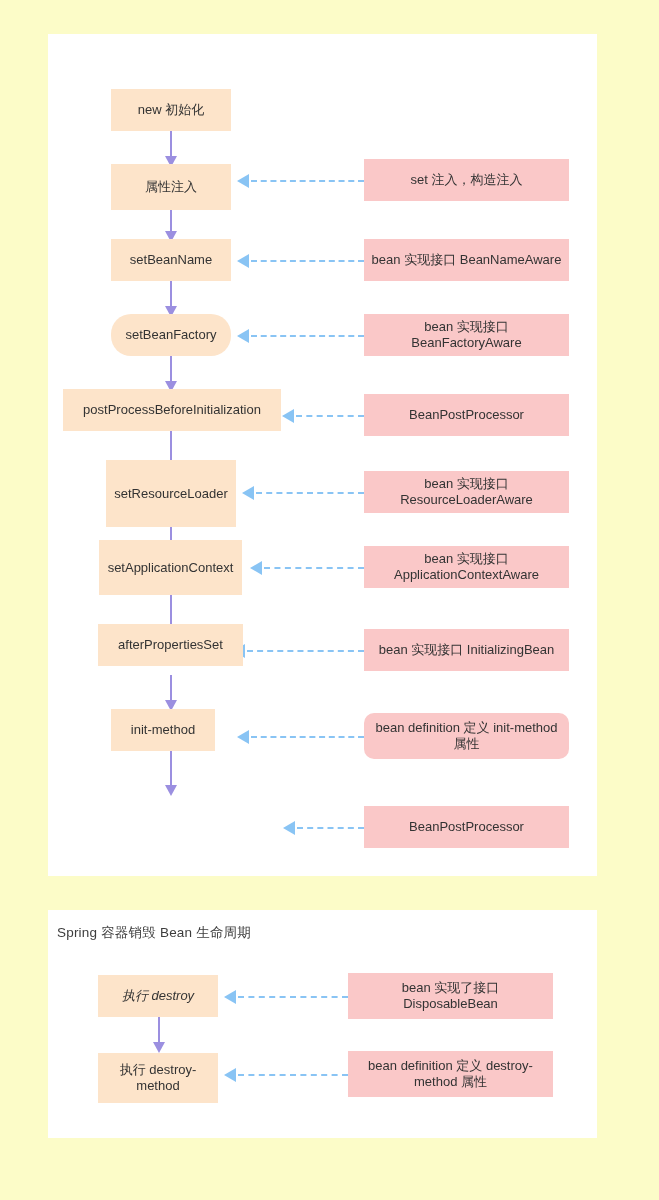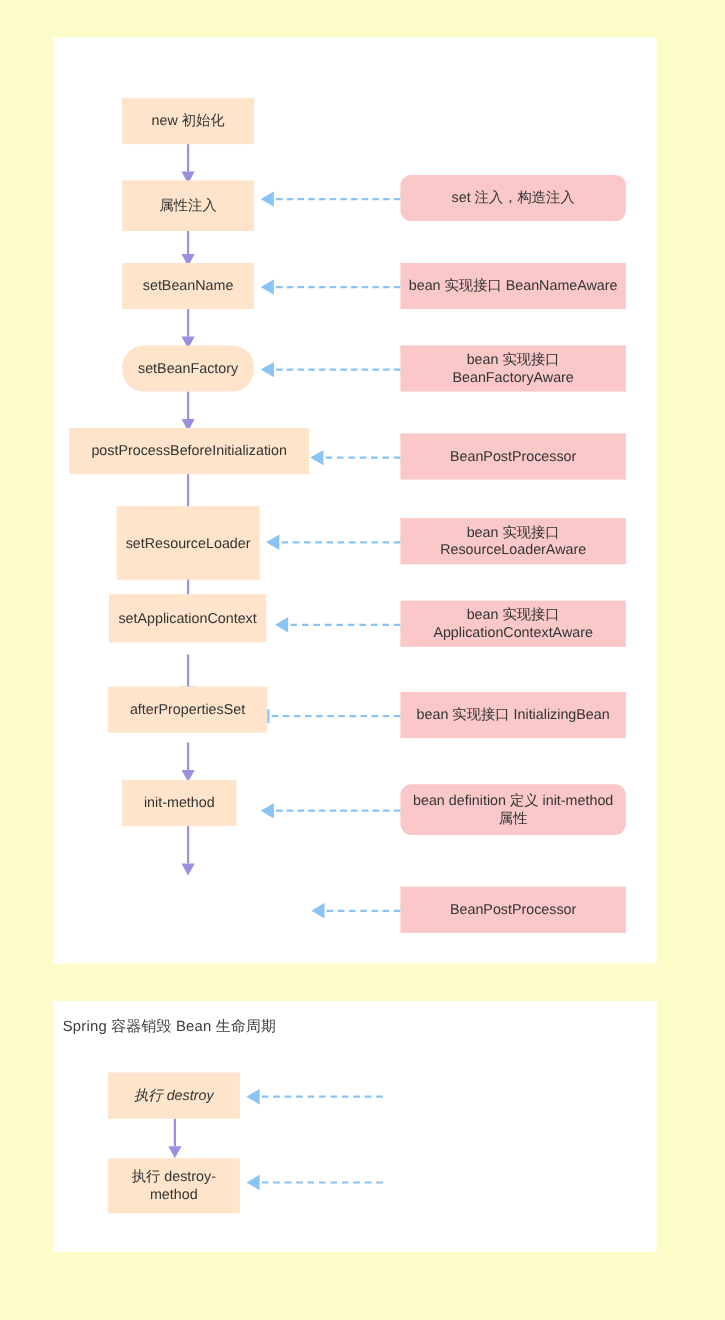--- a/index.html
+++ b/index.html
@@ -159,25 +159,25 @@
 
       <div class="hdash" style="left:249px; top:793px; width:67px;"></div>
       <div class="hhead" style="left:235px; top:787px;"></div>
 
       <div class="node flow" style="left:63px;  top:55px;  width:120px; height:42px;">new 初始化</div>
       <div class="node flow" style="left:63px;  top:130px; width:120px; height:46px;">属性注入</div>
       <div class="node flow" style="left:63px;  top:205px; width:120px; height:42px;">setBeanName</div>
       <div class="node flow" style="left:63px;  top:280px; width:120px; height:42px;border-radius:20px;">setBeanFactory</div>
       <div class="node flow" style="left:15px;  top:355px; width:218px; height:42px;">postProcessBeforeInitialization</div>
       <div class="node flow" style="left:58px;  top:426px; width:130px; height:67px;">setResourceLoader</div>
-      <div class="node flow" style="left:51px;  top:506px; width:143px; height:44px;">setApplicationContext</div>
+      <div class="node flow" style="left:51px;  top:506px; width:143px; height:55px;">setApplicationContext</div>
       <div class="node flow" style="left:50px;  top:590px; width:145px; height:42px;">afterPropertiesSet</div>
       <div class="node flow" style="left:63px;  top:675px; width:104px; height:42px;">init-method</div>
 
-      <div class="node note" style="left:316px; top:125px; width:205px; height:42px;border-radius:10px;">set 注入，构造注入</div>
+      <div class="node note" style="left:316px; top:125px; width:205px; height:42px;">set 注入，构造注入</div>
       <div class="node note" style="left:316px; top:205px; width:205px; height:42px;">bean 实现接口 BeanNameAware</div>
       <div class="node note" style="left:316px; top:280px; width:205px; height:42px;">bean 实现接口 BeanFactoryAware</div>
       <div class="node note" style="left:316px; top:360px; width:205px; height:42px;">BeanPostProcessor</div>
       <div class="node note" style="left:316px; top:437px; width:205px; height:42px;">bean 实现接口 ResourceLoaderAware</div>
       <div class="node note" style="left:316px; top:512px; width:205px; height:42px;">bean 实现接口 ApplicationContextAware</div>
       <div class="node note" style="left:316px; top:595px; width:205px; height:42px;">bean 实现接口 InitializingBean</div>
       <div class="node note" style="left:316px; top:679px; width:205px; height:46px;border-radius:10px;">bean definition 定义 init-method 属性</div>
       <div class="node note" style="left:316px; top:772px; width:205px; height:42px;">BeanPostProcessor</div>
 
     </div>
@@ -193,17 +193,19 @@
 
       <div class="hdash" style="left:190px; top:86px;  width:110px;"></div>
       <div class="hhead" style="left:176px; top:80px;"></div>
 
       <div class="hdash" style="left:190px; top:164px; width:110px;"></div>
       <div class="hhead" style="left:176px; top:158px;"></div>
 
       <div class="node flow" style="left:50px; top:65px;  width:120px; height:42px;font-style:italic;">执行 destroy</div>
       <div class="node flow" style="left:50px; top:143px; width:120px; height:50px;">执行 destroy-method</div>
 
+      <div class="node note" style="left:300px; top:63px;  width:205px; height:46px;">bean 实现了接口 DisposableBean</div>
+      <div class="node note" style="left:300px; top:141px; width:205px; height:46px;">bean definition 定义 destroy-method 属性</div>
 
     </div>
   </div>
 
 </div>
 
 </body></html>

